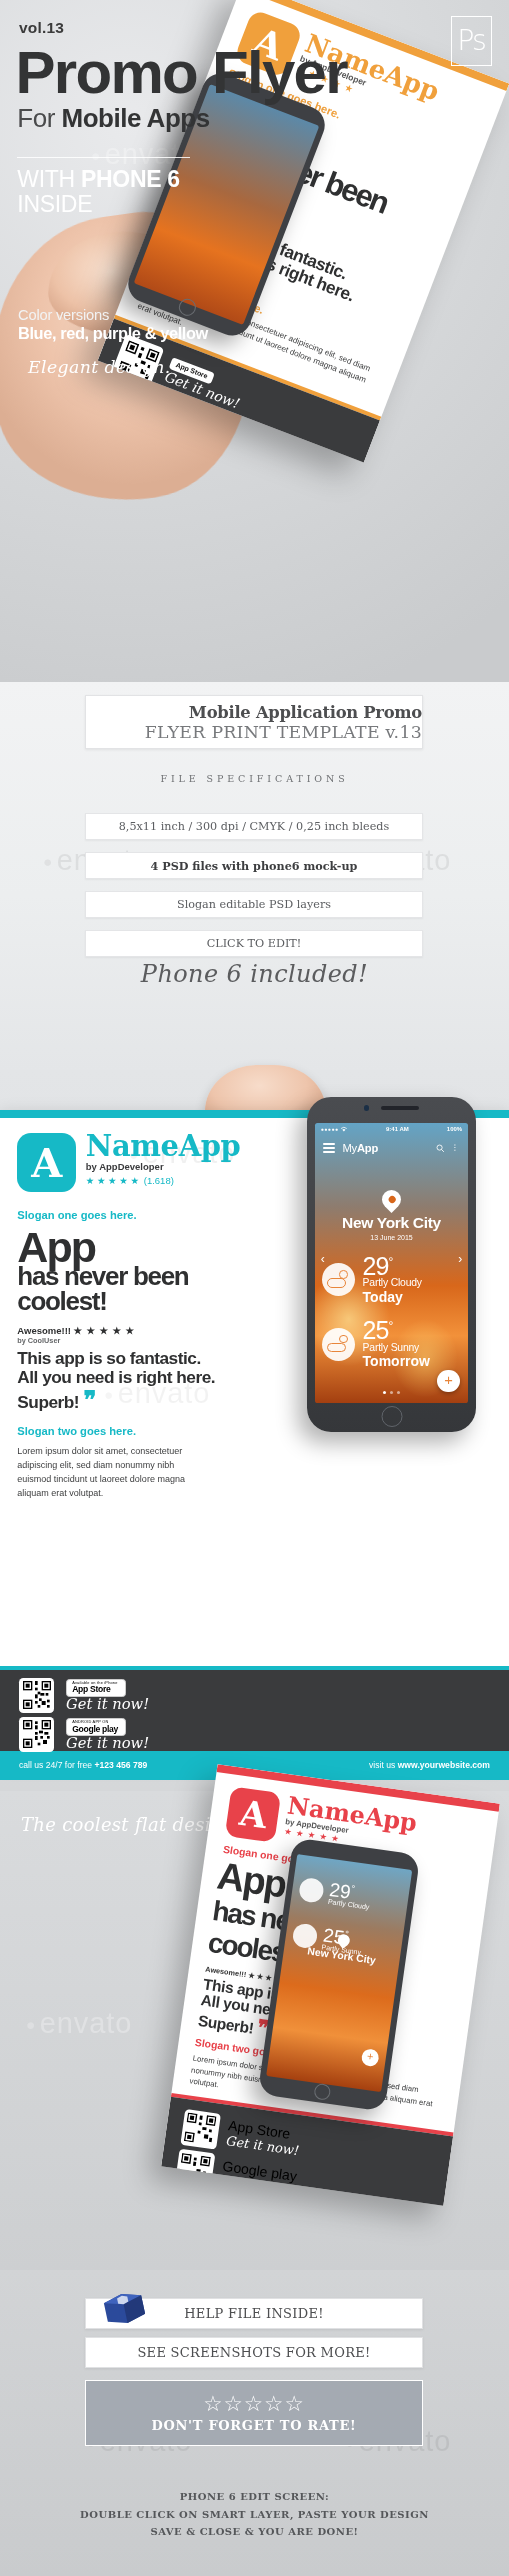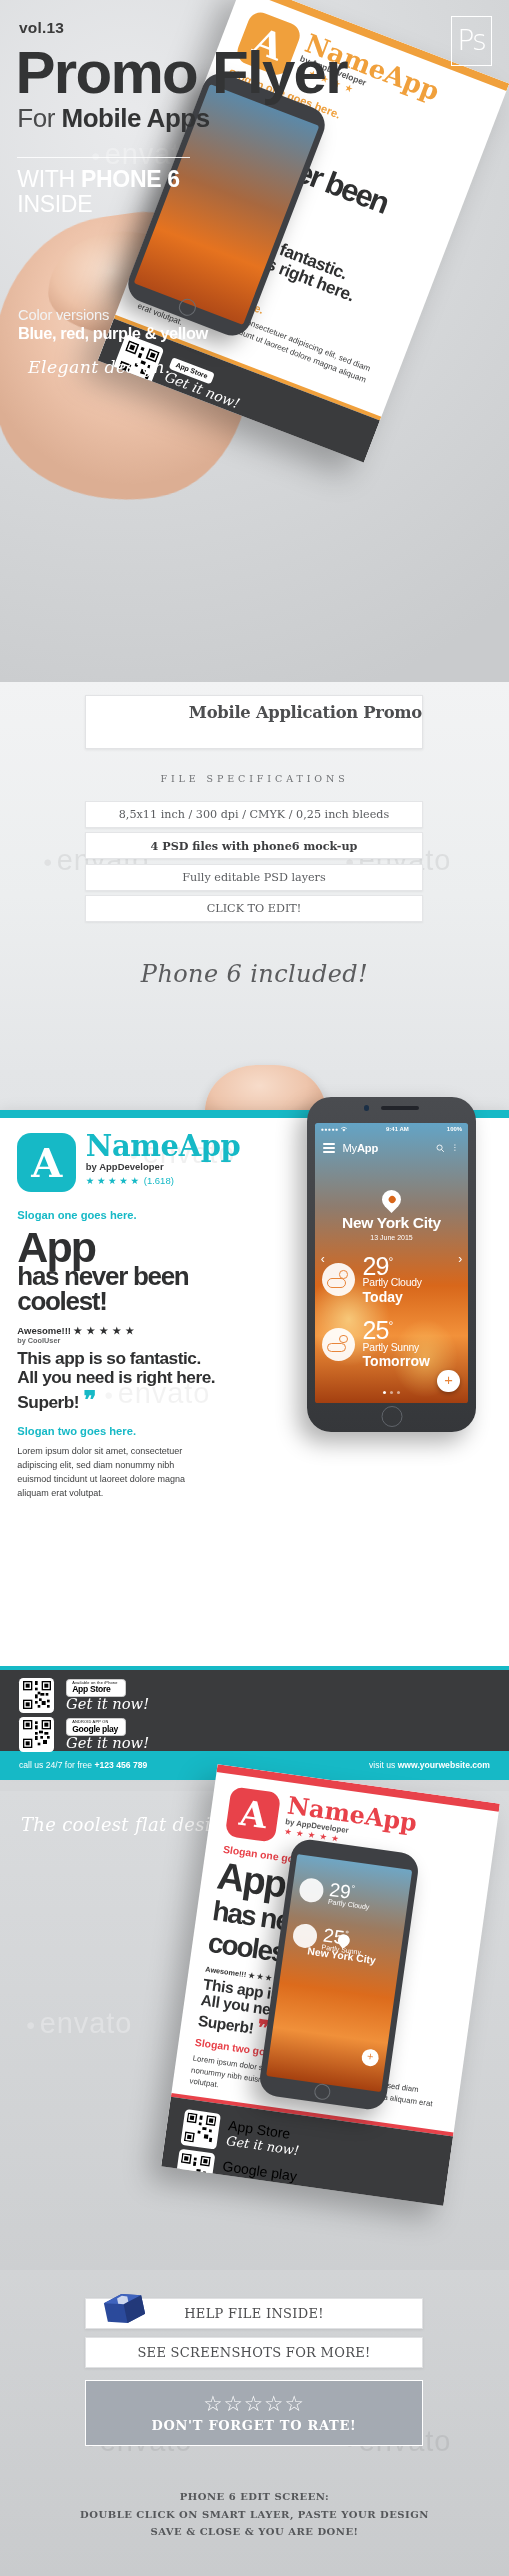--- a/index.html
+++ b/index.html
@@ -161,20 +161,21 @@
   .spec-head {
     position: absolute; left: 0; top: 91px; width: 509px; text-align: center;
     font-family: "DejaVu Serif", serif; font-size: 9.5px; color: #6e7073; letter-spacing: 3.9px;
   }
   .spec-rows { position: absolute; left: 85px; top: 119px; width: 338px; }
   .spec-row {
     background: #fff; border: 0.9px solid #e4e5e7; height: 27px; margin-bottom: 4.3px;
     display: flex; align-items: center; justify-content: center;
     font-family: "DejaVu Serif", serif; font-size: 11.2px; color: #5b5d60;
     box-shadow: 0 0.9px 1.7px rgba(0,0,0,.05);
+    margin-top: 12px;
   }
   .spec-row.bold { font-weight: bold; color: #3d3e40; }
   .phone-incl {
     position: absolute; left: 0; top: 278px; width: 509px; text-align: center;
     font-family: "DejaVu Serif", serif; font-style: italic; font-size: 24px;
     color: #5b5c5e; letter-spacing: 0.4px;
   }
 
   
   .bigwrap {
@@ -486,26 +487,27 @@
     <div class="cv3">Elegant design.</div>
     <div class="ps-badge">Ps</div>
   </section>
 
   <section class="specs tex">
     <div class="wm wm-d" style="left:43px; top:162px;">envato</div>
     <div class="wm wm-d" style="left:345px; top:162px;">envato</div>
 
     <div class="spec-title-box">
       <div class="l1">Mobile Application Promo</div>
+      <div class="l2">FLYER PRINT TEMPLATE v.13</div>
     </div>
     <div class="spec-head">FILE SPECIFICATIONS</div>
     <div class="spec-rows">
       <div class="spec-row">8,5x11 inch / 300 dpi / CMYK / 0,25 inch bleeds</div>
       <div class="spec-row bold">4 PSD files with phone6 mock-up</div>
-      <div class="spec-row">Fully editable PSD layers</div>
+      <div class="spec-row">Slogan editable PSD layers</div>
       <div class="spec-row">CLICK TO EDIT!</div>
     </div>
     <div class="phone-incl">Phone 6 included!</div>
   </section>
 
   <section class="bigwrap tex">
     <div class="big-hand"></div>
 
     <div class="bigflyer">
       <div class="bf-top"></div>

